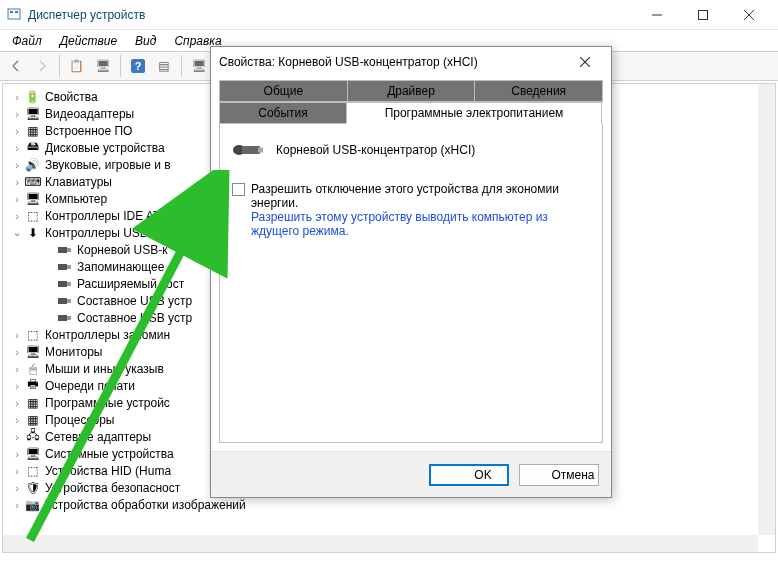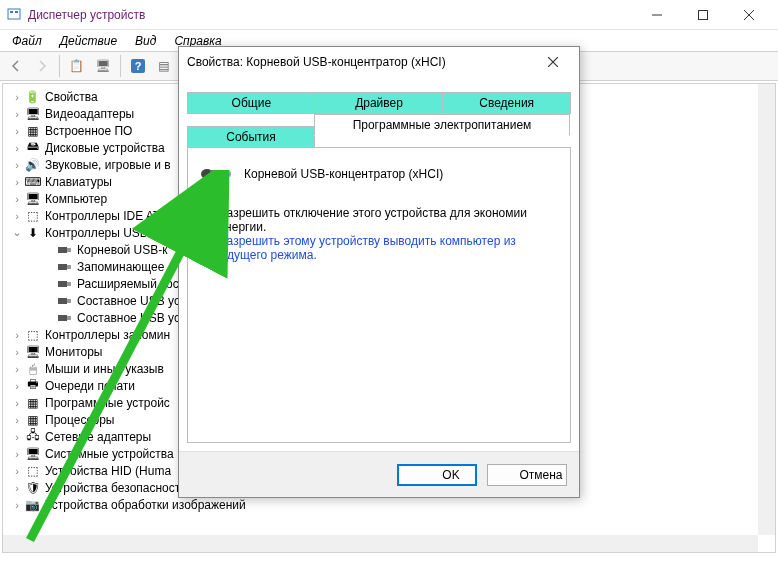--- a/index.html
+++ b/index.html
@@ -20,21 +20,21 @@
     align-items: center;
     padding: 0 6px;
     background: #fff;
     border-bottom: 1px solid #e5e5e5;
   }
   .titlebar .app-icon {
     width: 16px; height: 16px;
     margin-right: 6px;
     display: inline-flex; align-items: center; justify-content: center;
   }
-  .title-text { color: #701a75; font-size: 12px; }
+  .title-text { color: #0c4a6e; font-size: 12px; }
   .win-controls {
     margin-left: auto;
     display: flex;
   }
   .win-btn {
     width: 46px; height: 29px;
     display: flex; align-items: center; justify-content: center;
     color: #666;
   }
   .menubar {
@@ -120,21 +120,21 @@
   .arrow-svg {
     position: absolute;
     left: 20px; top: 170px;
     width: 260px; height: 380px;
     pointer-events: none;
     z-index: 50;
   }
   
   .dialog {
     position: absolute;
-    left: 178px; top: 46px;
+    left: 210px; top: 46px;
     width: 402px;
     height: 452px;
     background: #fff;
     border: 1px solid #888;
     box-shadow: 2px 2px 10px rgba(0,0,0,0.25);
     z-index: 40;
     display: flex;
     flex-direction: column;
   }
   .dlg-title {
@@ -165,21 +165,21 @@
     font-size: 12px;
     margin-left: -1px;
   }
   .tab:first-child { margin-left: 0; }
   .tab.active {
     background: #fff;
     border-bottom: 1px solid #fff;
     position: relative;
     z-index: 2;
   }
-  .tab.inactive { background: #5eead4; margin-top: 12px; }
+  .tab.inactive { background: #737373; }
   .dlg-body {
     flex: 1;
     border: 1px solid #bdbdbd;
     margin: -1px 8px 8px 8px;
     padding: 14px 12px;
     position: relative;
   }
   .dev-row {
     display: flex;
     align-items: center;

